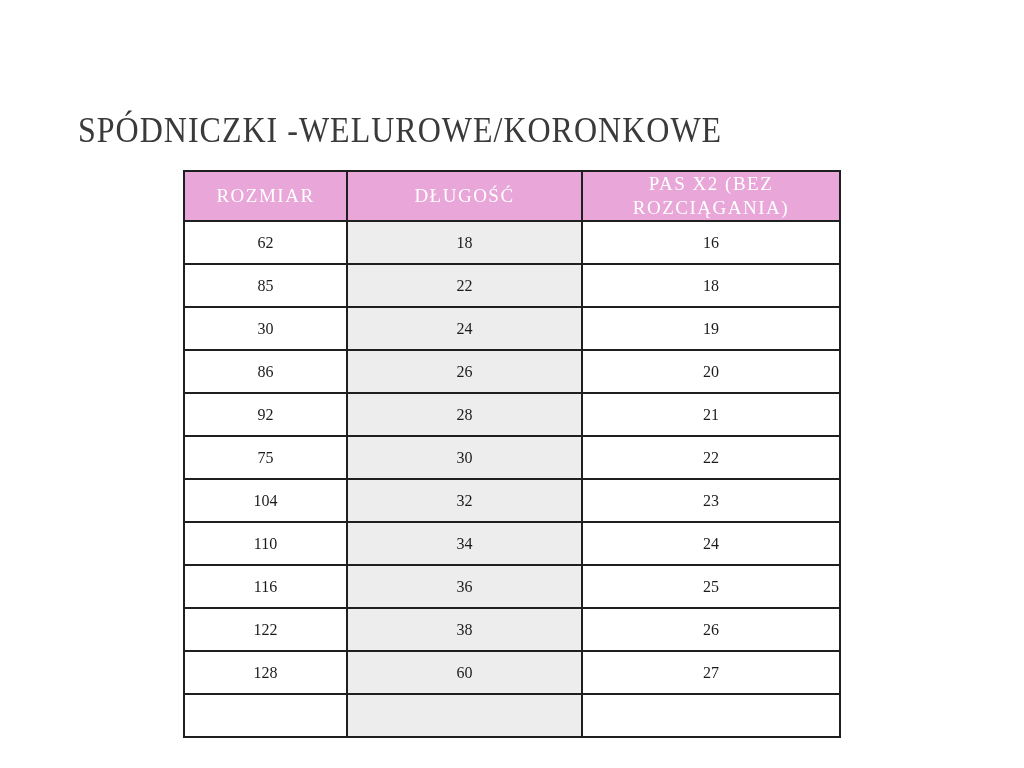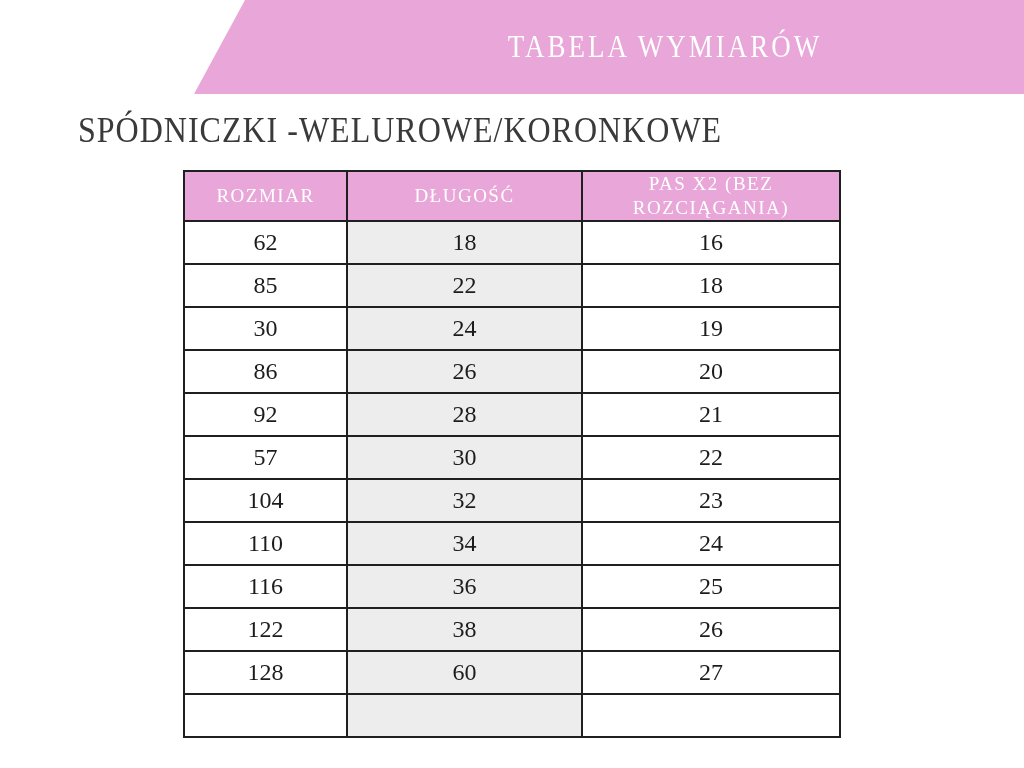--- a/index.html
+++ b/index.html
@@ -41,34 +41,31 @@
     border-collapse:collapse;table-layout:fixed;
   }
   .size-table th{
     background:var(--pink);color:#ffffff;font-weight:400;
     font-size:19px;letter-spacing:1.5px;line-height:24px;
     height:50px;text-align:center;vertical-align:middle;
     border:2px solid var(--border);padding:0 28px;
   }
   .size-table td{
     height:43px;text-align:center;vertical-align:middle;
-    font-size:24px;color:var(--celltext);
+    font-size:16px;color:var(--celltext);
     border:2px solid var(--border);background:#ffffff;
   }
   .size-table td.col-gray{background:var(--graycol);}
   .size-table tr[data-name="table-row-partial"] td{height:43px;}
 </style>
 </head>
 <body>
 
 <div class="page" data-name="page">
 
-  <div class="banner" data-name="banner">
-    <div class="banner-title" data-name="banner-title">TABELA WYMIARÓW</div>
-  </div>
 
   <h1 class="heading" data-name="page-title">SPÓDNICZKI -WELUROWE/KORONKOWE</h1>
 
   <table class="size-table" data-name="size-table">
     <colgroup>
       <col style="width:163px">
       <col style="width:235px">
       <col style="width:258px">
     </colgroup>
     <thead>
@@ -98,21 +95,21 @@
           <td data-name="table-cell">86</td>
           <td data-name="table-cell" class="col-gray">26</td>
           <td data-name="table-cell">20</td>
         </tr>
         <tr data-name="table-row">
           <td data-name="table-cell">92</td>
           <td data-name="table-cell" class="col-gray">28</td>
           <td data-name="table-cell">21</td>
         </tr>
         <tr data-name="table-row">
-          <td data-name="table-cell">57</td>
+          <td data-name="table-cell">75</td>
           <td data-name="table-cell" class="col-gray">30</td>
           <td data-name="table-cell">22</td>
         </tr>
         <tr data-name="table-row">
           <td data-name="table-cell">104</td>
           <td data-name="table-cell" class="col-gray">32</td>
           <td data-name="table-cell">23</td>
         </tr>
         <tr data-name="table-row">
           <td data-name="table-cell">110</td>

